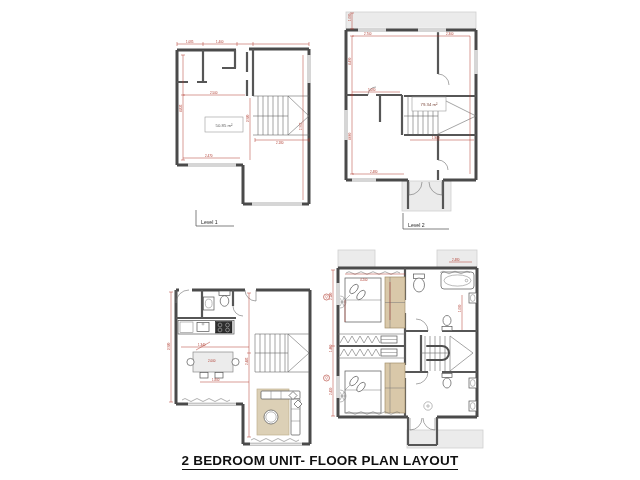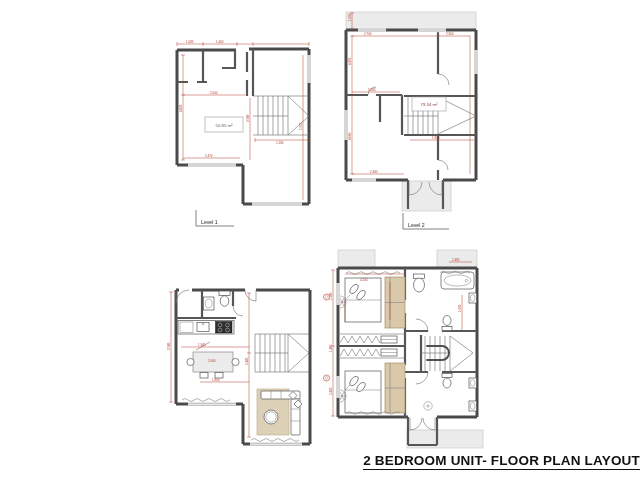--- a/index.html
+++ b/index.html
@@ -24,21 +24,21 @@
   .wavy{stroke:#7a7a7a;stroke-width:.6;fill:none;}
   .zig{stroke:#6f6f6f;stroke-width:.6;fill:none;}
   .dark{fill:#2e2e2e;stroke:#111;stroke-width:.5;}
   .lblbox{fill:#ffffff;stroke:#9a9a9a;stroke-width:.6;}
   .areatext1{fill:#5f5f5f;font-size:4.3px;}
   .areatext2{fill:#7d4b3f;font-size:4.3px;}
   .lvl{stroke:#4a4a4a;stroke-width:.7;fill:none;}
   .lvltext{fill:#2b2b2b;font-size:5.2px;}
   .mark{stroke:#b03a2e;stroke-width:.6;fill:none;}
   .marktext{fill:#b03a2e;font-size:3px;}
-  .title{position:absolute;left:0;top:453px;width:100%;text-align:right;
+  .title{position:absolute;left:0;top:453px;width:100%;text-align:center;
          font-size:13.5px;font-weight:bold;color:#111;letter-spacing:.2px;}
   .title span{border-bottom:1.6px solid #111;padding-bottom:1px;}
 </style>
 </head>
 <body>
 
 <div class="canvas">
 <svg width="640" height="480" viewBox="0 0 640 480">
 
   <g>

